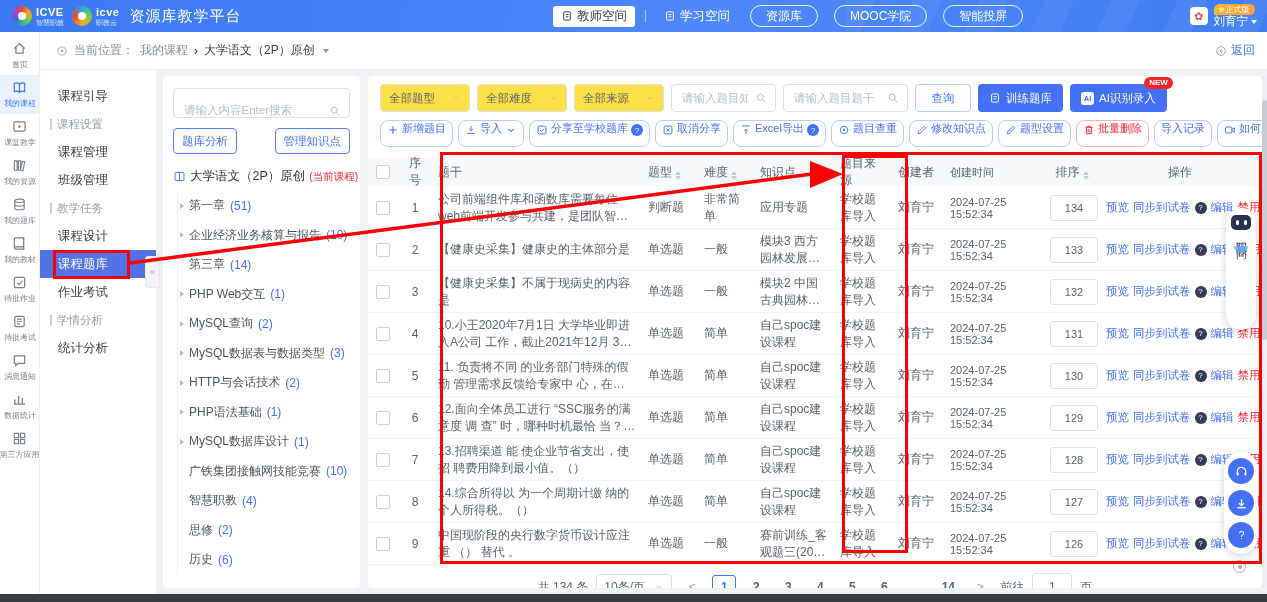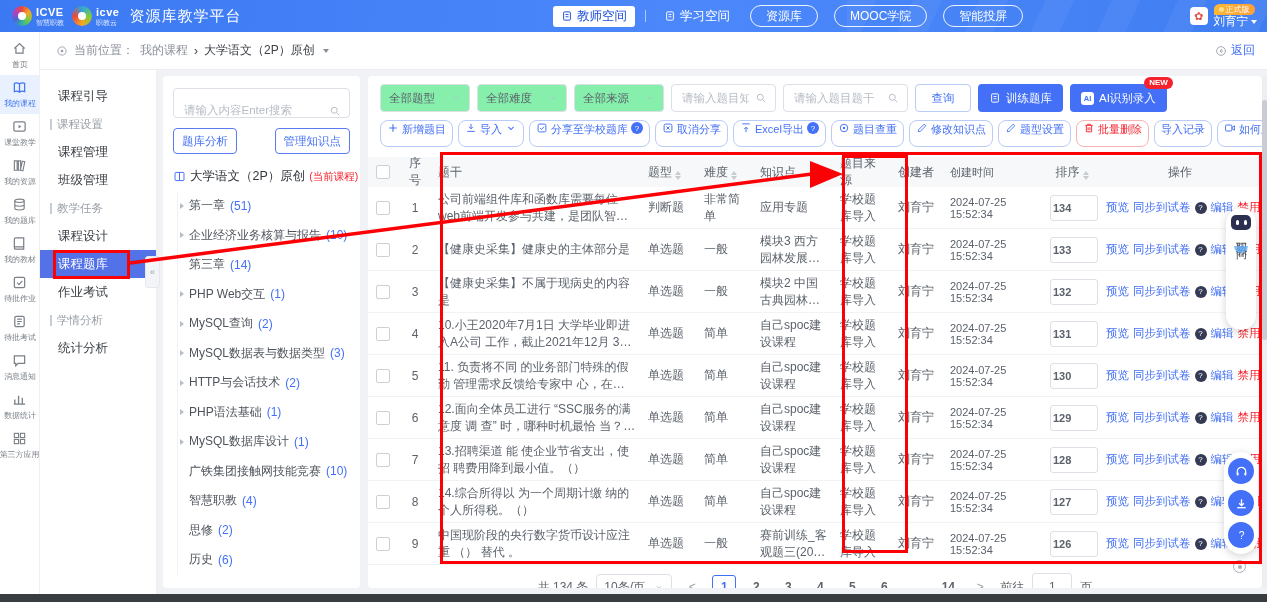--- a/index.html
+++ b/index.html
@@ -19,21 +19,21 @@
   .swirl{width:20px;height:20px;border-radius:50%;position:relative;flex:none;
     background:conic-gradient(#e8483f,#f6a623,#7ecb3f,#2db5a0,#4a67d8,#b43fc0,#e8483f);}
   .swirl::after{content:"";position:absolute;inset:6px;border-radius:50%;background:#fff;}
   .shell{background:conic-gradient(#27a7e0,#7ecb3f,#f6a623,#e8483f,#27a7e0);}
   .brand-txt{color:#fff;line-height:1;margin-left:4px;}
   .brand-txt b{font-size:11px;display:block;letter-spacing:.5px;}
   .brand-txt i{font-size:7px;font-style:normal;opacity:.85;display:block;margin-top:1px;}
   .platform-title{color:#fff;font-size:15px;margin-left:10px;letter-spacing:1px;}
   .topnav{position:absolute;left:553px;top:0;height:32px;display:flex;align-items:center;gap:10px;}
   .nav-item{display:flex;align-items:center;gap:4px;color:#fff;font-size:12.5px;height:21px;padding:0 8px;border-radius:3px;cursor:pointer;}
-  .nav-item.active{background:#fff;color:#1d4ed8;}
+  .nav-item.active{background:#fff;color:#404040;}
   .nav-divider{width:1px;height:12px;background:rgba(255,255,255,.55);}
   .toppills{position:absolute;left:750px;top:0;height:32px;display:flex;align-items:center;gap:16px;}
   .pill{height:20px;line-height:20px;padding:0 15px;border:1px solid rgba(255,255,255,.9);border-radius:11px;color:#fff;font-size:12px;cursor:pointer;}
   .userbox{position:absolute;right:10px;top:0;height:32px;display:flex;align-items:center;gap:6px;}
   .avatar{width:18px;height:18px;border-radius:4px;background:#fff;display:flex;align-items:center;justify-content:center;color:#e0483f;font-size:11px;cursor:pointer;}
   .user-col{display:flex;flex-direction:column;align-items:flex-start;line-height:1.15;}
   .ver-badge{background:linear-gradient(90deg,#ffb735,#ff9a2e);color:#fff;font-size:8px;padding:1px 5px;border-radius:7px 7px 7px 2px;display:flex;gap:2px;align-items:center;}
   .medal{width:5px;height:5px;border-radius:50%;background:#ffe08a;flex:none;}
   .user-name{color:#fff;font-size:11.5px;display:flex;align-items:center;gap:3px;cursor:pointer;}
   .wcaret{width:0;height:0;border-left:3.5px solid transparent;border-right:3.5px solid transparent;border-top:4px solid #fff;}
@@ -76,40 +76,40 @@
   .kp-tree{margin-top:6px;margin-left:4px;border-left:1px solid #f0f2f5;padding-left:2px;}
   .kp-item{height:29.5px;display:flex;align-items:center;gap:5px;color:#4e545c;font-size:12px;cursor:pointer;white-space:nowrap;}
   .tri{width:0;height:0;border-left:4px solid #b8bcc4;border-top:3.5px solid transparent;border-bottom:3.5px solid transparent;flex:none;visibility:hidden;}
   .tri.show{visibility:visible;}
   .kp-count{color:#4370f6;}
 
   
   .main{position:absolute;left:368px;top:76px;width:894px;height:512px;background:#fff;border-radius:4px;box-sizing:border-box;overflow:hidden;z-index:2;}
   .frow{display:flex;align-items:center;gap:7px;margin:8px 0 0 12px;}
   .sel{height:28px;border:1px solid #dcdfe6;border-radius:4px;display:flex;align-items:center;justify-content:space-between;
-    padding:0 8px;color:#5b626b;font-size:11.5px;background:#86efac;cursor:pointer;box-sizing:border-box;}
+    padding:0 8px;color:#5b626b;font-size:11.5px;background:#fde047;cursor:pointer;box-sizing:border-box;}
   .sel .ric{color:#b6bcc6;width:10px;height:10px;}
   .w90{width:90px;}
   .inp{height:28px;border:1px solid #dcdfe6;border-radius:4px;display:flex;align-items:center;padding:0 8px;gap:4px;background:#fff;box-sizing:border-box;}
   .inp input{border:0;outline:0;font-size:11.5px;width:100%;min-width:0;color:#333;background:transparent;}
   .inp input::placeholder{color:#b6bcc6;}
   .inp .ric{color:#b6bcc6;width:12px;height:12px;}
   .w105{width:105px;}
   .w125{width:125px;}
   .btn{height:28px;display:inline-flex;align-items:center;justify-content:center;gap:5px;border-radius:4px;font-size:11.5px;cursor:pointer;box-sizing:border-box;}
   .btn-query{width:56px;border:1px solid #b9cbf7;color:#4370f6;background:#fff;}
   .btn-primary{background:#4370f6;color:#fff;border:0;padding:0 11px;}
   .ai-btn{position:relative;}
   .new-badge{position:absolute;top:-7px;right:-6px;background:#f5222d;color:#fff;font-size:8px;font-weight:bold;padding:2px 5px;border-radius:7px;line-height:1;}
   .ai-chip{width:13px;height:13px;background:#fff;border-radius:3px;color:#4370f6;font-size:7.5px;font-weight:bold;display:flex;align-items:center;justify-content:center;}
   .doc-ic{color:#fff;}
 
   .trow{display:flex;align-items:center;gap:5px;margin:8px 0 0 12px;}
-  .tbtn{height:27px;padding:1px 6px;border:1px solid #b9cbf7;border-radius:8px;color:#4370f6;background:#fff;font-size:11px;
-    display:inline-flex;align-items:flex-start;gap:3px;white-space:nowrap;cursor:pointer;box-sizing:border-box;}
+  .tbtn{height:27px;padding:10px 6px;border:1px solid #b9cbf7;border-radius:8px;color:#4370f6;background:#fff;font-size:11px;
+    display:inline-flex;align-items:flex-end;gap:3px;white-space:nowrap;cursor:pointer;box-sizing:border-box;}
   .tbtn.danger{border-color:#f7b3b3;color:#f5222d;}
   .tbtn .ric{width:12px;height:12px;}
   .qbadge{width:12px;height:12px;border-radius:50%;background:#4370f6;color:#fff;font-size:8px;display:inline-flex;align-items:center;justify-content:center;flex:none;}
 
   
   .thead{display:flex;align-items:center;height:30px;background:#f7f8fa;margin-top:10px;color:#5b626b;font-size:12px;}
   .cell{box-sizing:border-box;padding:0 6px;flex:none;}
   .c-check{width:30px;display:flex;justify-content:center;}
   .c-no{width:34px;text-align:center;}
   .c-stem{width:210px;}
@@ -117,21 +117,21 @@
   .c-diff{width:56px;}
   .c-kn{width:80px;}
   .c-src{width:58px;}
   .c-creator{width:52px;}
   .c-time{width:100px;font-size:11px;}
   .c-sort{width:56px;text-align:center;}
   .c-act{width:160px;}
   .rowline{display:flex;align-items:center;height:41px;border-bottom:1px solid #f2f3f5;color:#5b626b;}
   .clamp2{display:-webkit-box;-webkit-line-clamp:2;-webkit-box-orient:vertical;overflow:hidden;line-height:1.35;}
   .cb{width:12px;height:12px;border:1px solid #ccd0d7;border-radius:2px;background:#fff;cursor:pointer;flex:none;}
-  .sort-input{width:42px;height:22px;border:1px solid #dcdfe6;border-radius:3px;text-align:left;font-size:11px;color:#5b626b;outline:0;font-weight:bold;}
+  .sort-input{width:42px;height:22px;border:1px solid #dcdfe6;border-radius:3px;text-align:center;font-size:11px;color:#5b626b;outline:0;}
   .acts{display:flex;align-items:center;gap:4px;white-space:nowrap;font-size:11.5px;}
   .lnk{color:#4370f6;cursor:pointer;}
   .lnk.red{color:#f5222d;}
   .sync-badge{width:12px;height:12px;border-radius:50%;background:#353b54;color:#fff;font-size:8px;display:inline-flex;align-items:center;justify-content:center;flex:none;cursor:pointer;}
   .scarets{display:inline-flex;flex-direction:column;gap:1px;margin-left:3px;vertical-align:1px;}
   .scarets i{width:0;height:0;border-left:3.5px solid transparent;border-right:3.5px solid transparent;}
   .scarets .up{border-bottom:4px solid #c6cad1;}
   .scarets .dn{border-top:4px solid #c6cad1;}
 
   

